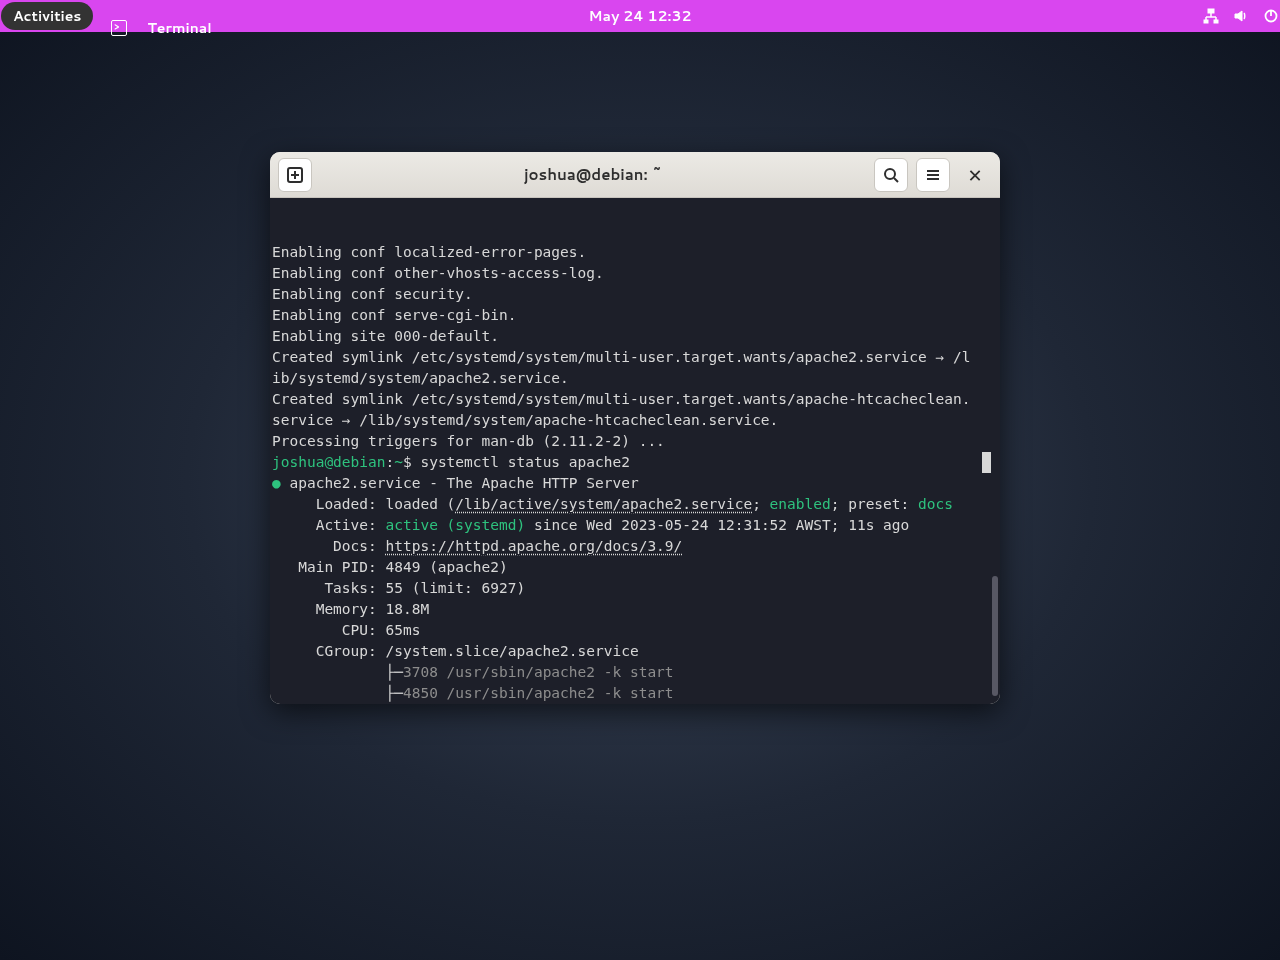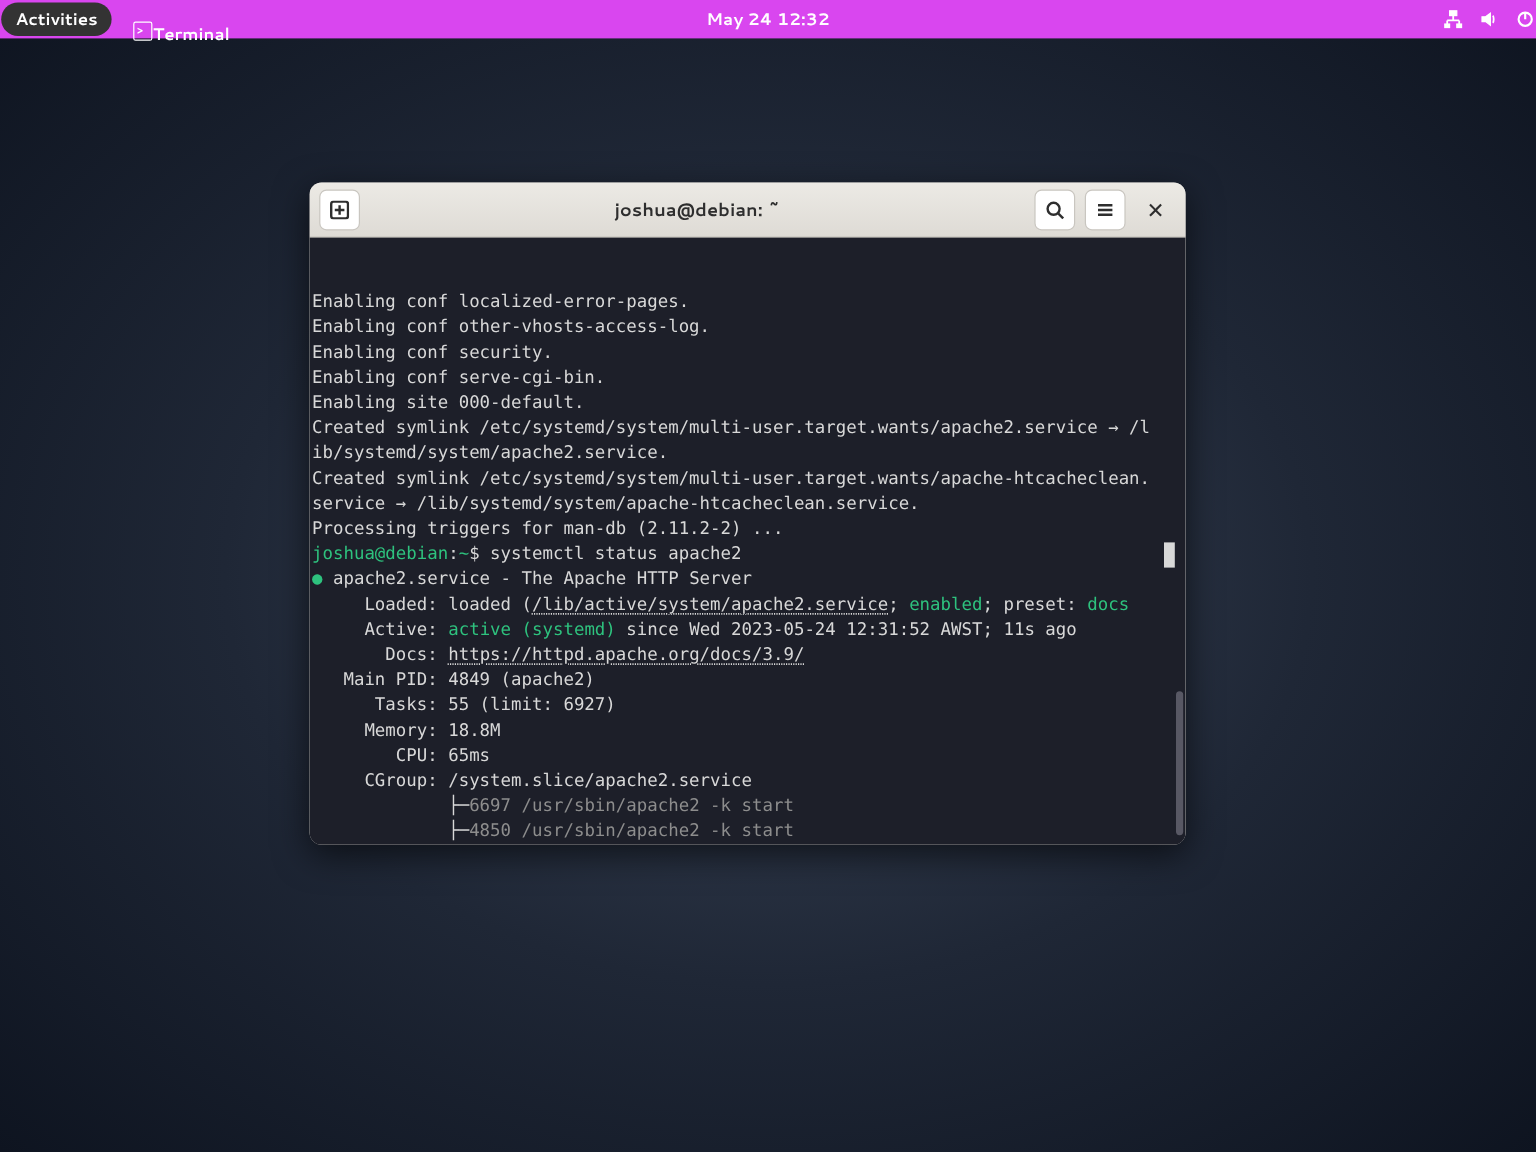--- a/index.html
+++ b/index.html
@@ -21,22 +21,22 @@
   font-weight: 600;
 }
 .activities {
   background: #333;
   border-radius: 14px;
   padding: 4px 12px;
   cursor: pointer;
 }
 .app-indicator {
   display: flex;
-  align-items: flex-start;
-  gap: 0;
+  align-items: center;
+  gap: 20px;
   margin-left: 18px;
   cursor: pointer;
   margin-top: 24px;
 }
 .term-icon {
   width: 16px; height: 16px;
   border: 1.5px solid #fff;
   border-radius: 2px;
   position: relative;
 }
@@ -57,21 +57,21 @@
   margin-left: auto;
   display: flex;
   gap: 14px;
   align-items: center;
 }
 .tray-icon { width: 16px; height: 16px; cursor: pointer; }
 .tray-icon svg { width: 100%; height: 100%; fill: #fff; stroke: #fff; }
 
 .terminal-window {
   position: absolute;
-  left: 258px; top: 152px;
+  left: 270px; top: 152px;
   width: 730px;
   background: #dedbd5;
   border-radius: 10px;
   box-shadow: 0 8px 28px rgba(0,0,0,0.6);
   overflow: hidden;
 }
 .titlebar {
   height: 46px;
   background: linear-gradient(#eceae5,#dedbd5);
   display: flex;
@@ -211,21 +211,21 @@
 <span class="g">joshua@debian</span>:<span class="g" style="color:#2ec27e;">~</span>$ systemctl status apache2
 <span class="g">● </span>apache2.service - The Apache HTTP Server
      Loaded: loaded (<span class="underline">/lib/active/system/apache2.service</span>; <span class="g">enabled</span>; preset: <span class="g">docs</span>
      Active: <span class="g">active (systemd)</span> since Wed 2023-05-24 12:31:52 AWST; 11s ago
        Docs: <span class="underline">https://httpd.apache.org/docs/3.9/</span>
    Main PID: 4849 (apache2)
       Tasks: 55 (limit: 6927)
      Memory: 18.8M
         CPU: 65ms
      CGroup: /system.slice/apache2.service
-             ├─<span class="gray">6697 /usr/sbin/apache2 -k start</span>
+             ├─<span class="gray">3708 /usr/sbin/apache2 -k start</span>
              ├─<span class="gray">4850 /usr/sbin/apache2 -k start</span>
              └─</div>
     <div class="highlight-right"></div>
     
     <div class="scrollbar">
       <div class="scroll-thumb" style="top:378px;height:120px;"></div>
     </div>
   </div>
 </div>
 

